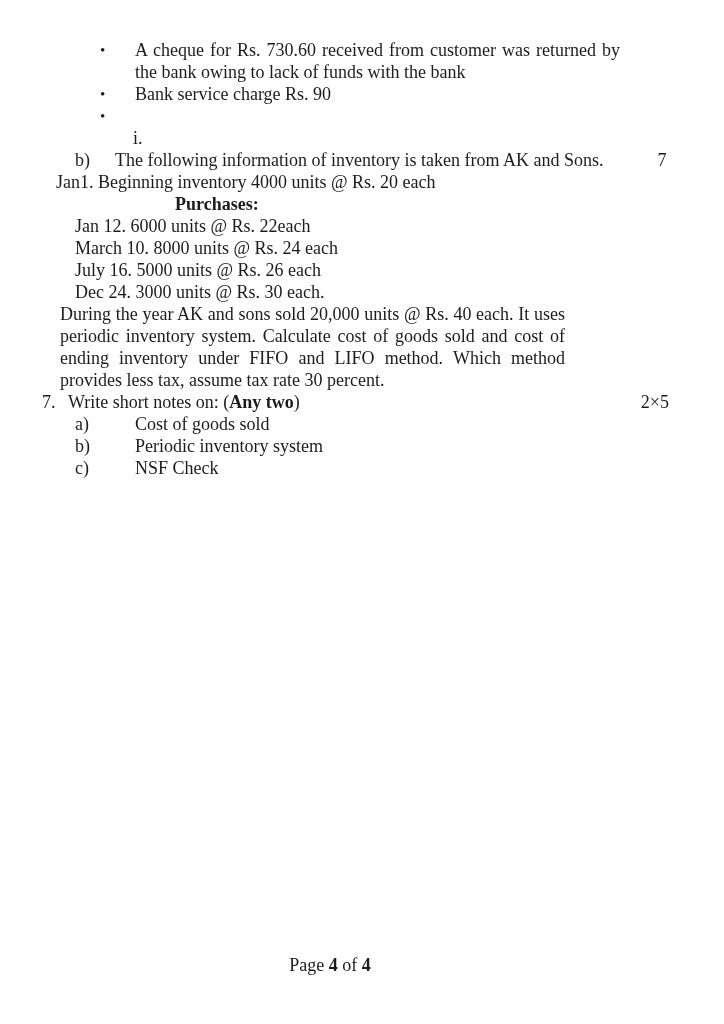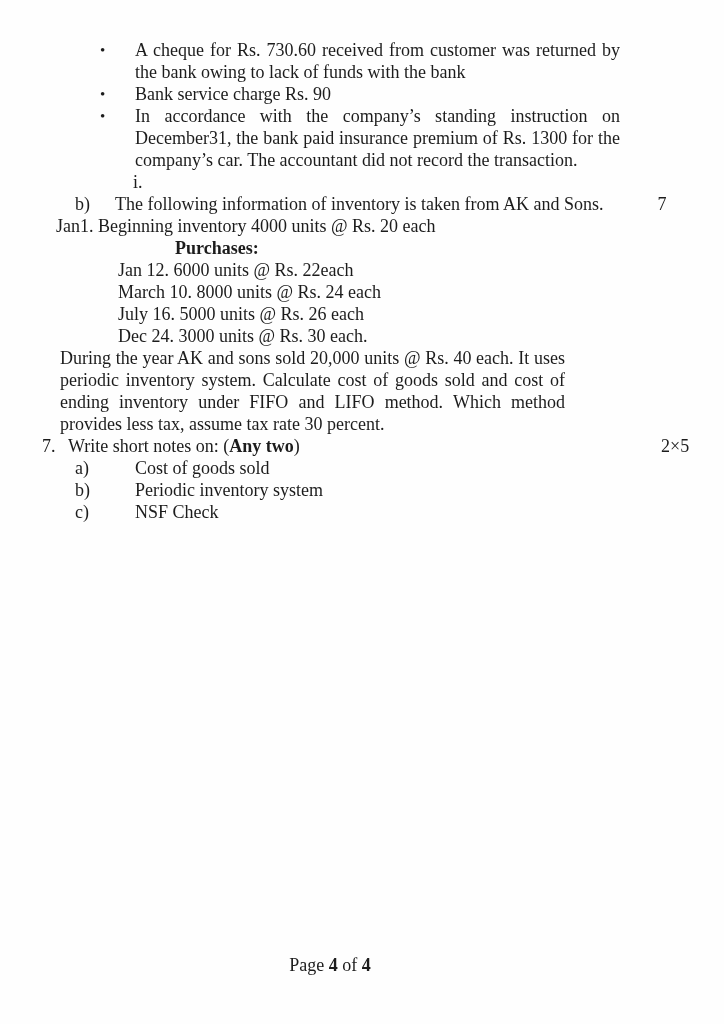--- a/index.html
+++ b/index.html
@@ -43,35 +43,35 @@
   .part-label { width: 40px; flex: 0 0 40px; }
   .part-text { width: 505px; flex: 0 0 505px; text-align: justify; }
   .marks {
     position: absolute;
     left: 570px; top: 0;
     width: 34px;
     text-align: center;
   }
   .inv-line { margin-left: 56px; }
   .purchases-label { margin-left: 175px; font-weight: bold; }
-  .purchase-line { margin-left: 118px; }
+  .purchase-line { margin-left: 75px; }
   .closing-par {
     margin-left: 60px;
     width: 505px;
     text-align: justify;
   }
   
   .q-row { position: relative; display: flex; margin-left: 42px; }
   .q-num { width: 26px; flex: 0 0 26px; }
   .q-text { flex: 1; font-family: Liberation Serif, serif; }
   .q-marks {
     position: absolute;
-    left: 619px; top: 0;
+    left: 593px; top: 0;
     width: 34px;
-    text-align: left;
+    text-align: right;
   }
   .opt-row { display: flex; margin-left: 75px; }
   .opt-label { width: 60px; flex: 0 0 60px; }
   .opt-text { flex: 1; }
   .bold { font-weight: bold; }
   
   .footer {
     position: absolute;
     top: 954px; left: 0;
     width: 660px;
@@ -87,21 +87,20 @@
     <div class="bullet-row">
       <span class="bullet-dot">•</span>
       <p class="bullet-text">A cheque for Rs. 730.60 received from customer was returned by the bank owing to lack of funds with the bank</p>
     </div>
     <div class="bullet-row">
       <span class="bullet-dot">•</span>
       <p class="bullet-text">Bank service charge Rs. 90</p>
     </div>
     <div class="bullet-row">
       <span class="bullet-dot">•</span>
-      <p class="bullet-text">In accordance with the company’s standing instruction on December31, the bank paid insurance premium of Rs. 1300 for the company’s car. The accountant did not record the transaction.</p>
     </div>
 
     <div class="roman-row">
       <span class="roman-num">i.</span>
     </div>
 
     <div class="part-row">
       <span class="part-label">b)</span>
       <p class="part-text">The following information of inventory is taken from AK and Sons.</p>
       <span class="marks">7</span>

